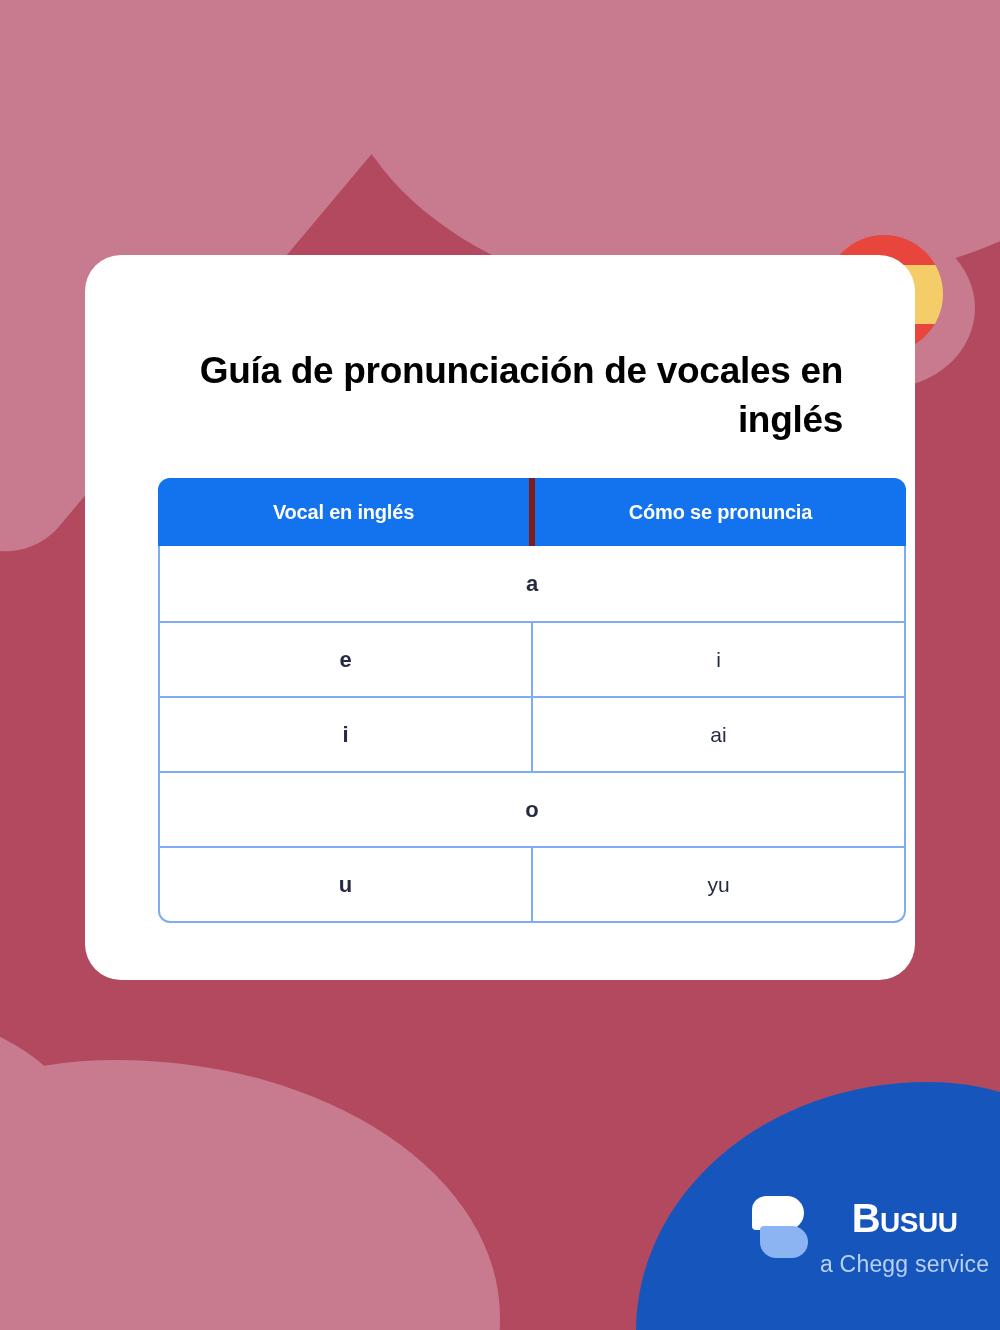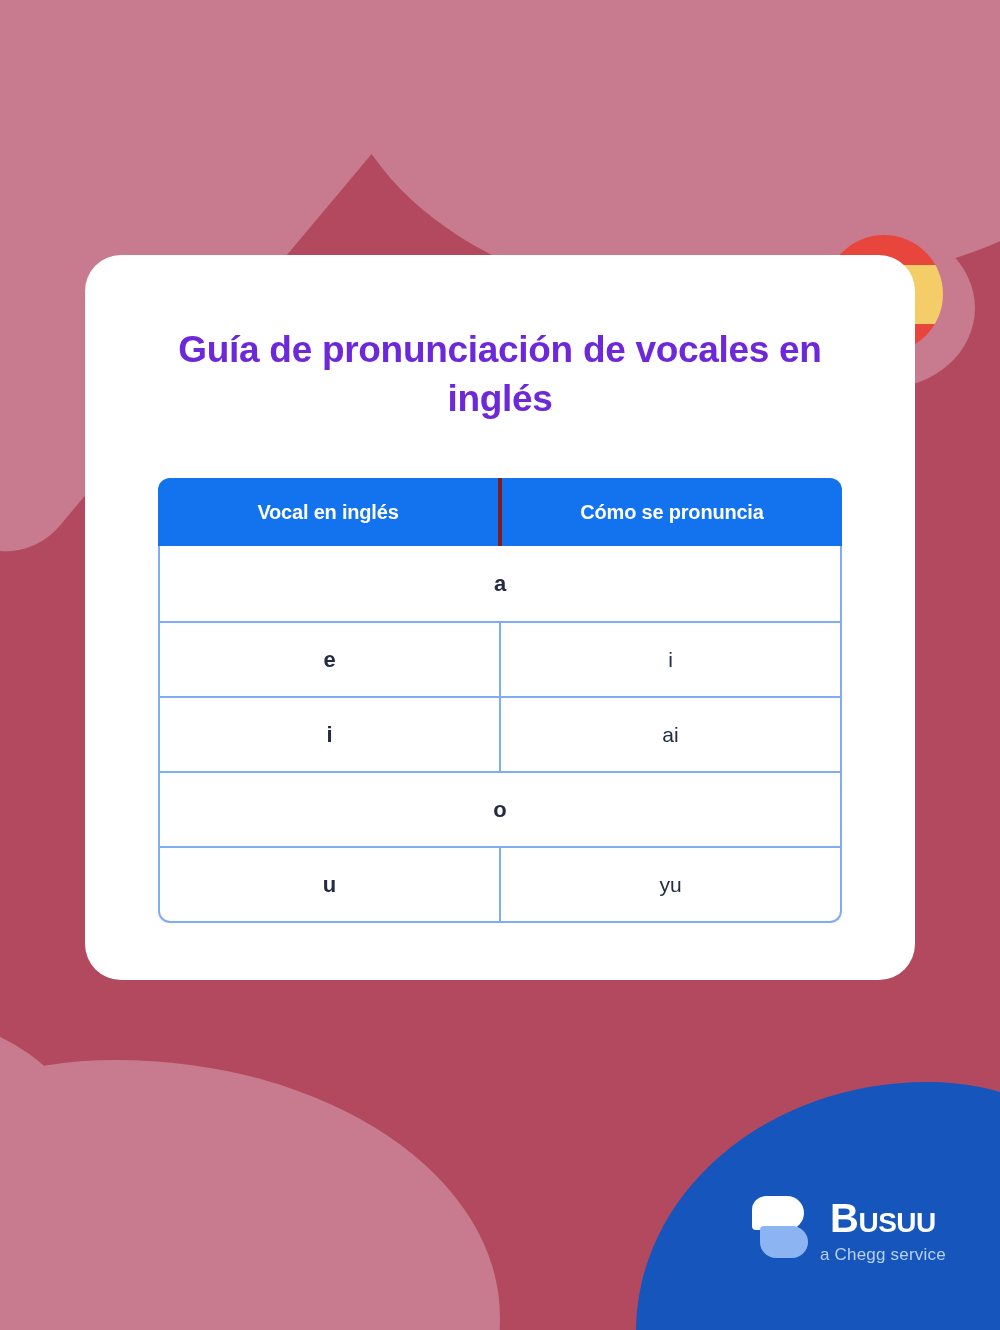--- a/index.html
+++ b/index.html
@@ -88,53 +88,53 @@
   .card {
     position:absolute;
     left:85px; top:255px;
     width:830px; height:725px;
     background:#ffffff;
     border-radius:36px;
     z-index:3;
   }
 
   .title {
-    color:#6d28d9;
+    color:#000000;
     font-size:37px;
     font-weight:bold;
-    text-align:center;
+    text-align:right;
     line-height:1.32;
     letter-spacing:-0.3px;
-    margin:71px 72px 0 72px;
+    margin:92px 72px 0 72px;
   }
 
   
   .table {
     position:absolute;
     left:73px; top:223px;
-    width:684px;
+    width:748px;
   }
   .thead {
     display:flex;
     background:#1372ed;
     border-radius:12px 12px 0 0;
     overflow:hidden;
     height:68px;
   }
   .th {
     flex:1;
     display:flex;
     align-items:center;
     justify-content:center;
     color:#ffffff;
     font-size:20px;
     font-weight:bold;
     letter-spacing:-0.2px;
   }
-  .th + .th { border-left:4px solid #7f1d1d; }
+  .th + .th { border-left:6px solid #7f1d1d; }
 
   .tbody {
     border:2px solid #7facf5;
     border-top:none;
     border-radius:0 0 12px 12px;
     overflow:hidden;
   }
   .tr { display:flex; height:75px; }
   .tr + .tr { border-top:2px solid #7facf5; }
   .td {
@@ -180,23 +180,23 @@
     color:#ffffff;
     font-size:40px;
     font-weight:bold;
     letter-spacing:-0.5px;
     line-height:1;
     font-variant:small-caps;
     text-align:center;
   }
   .logo-tag {
     color:#b9d0f5;
-    font-size:17px;
+    font-size:23px;
     letter-spacing:0.2px;
-    margin-top:8px;
+    margin-top:15px;
     line-height:1;
   }
 </style>
 </head>
 <body>
 
 <div class="bg">
   <div class="bg-base"></div>
   <div class="shape-tl"></div>
   <div class="shape-tr"></div>

